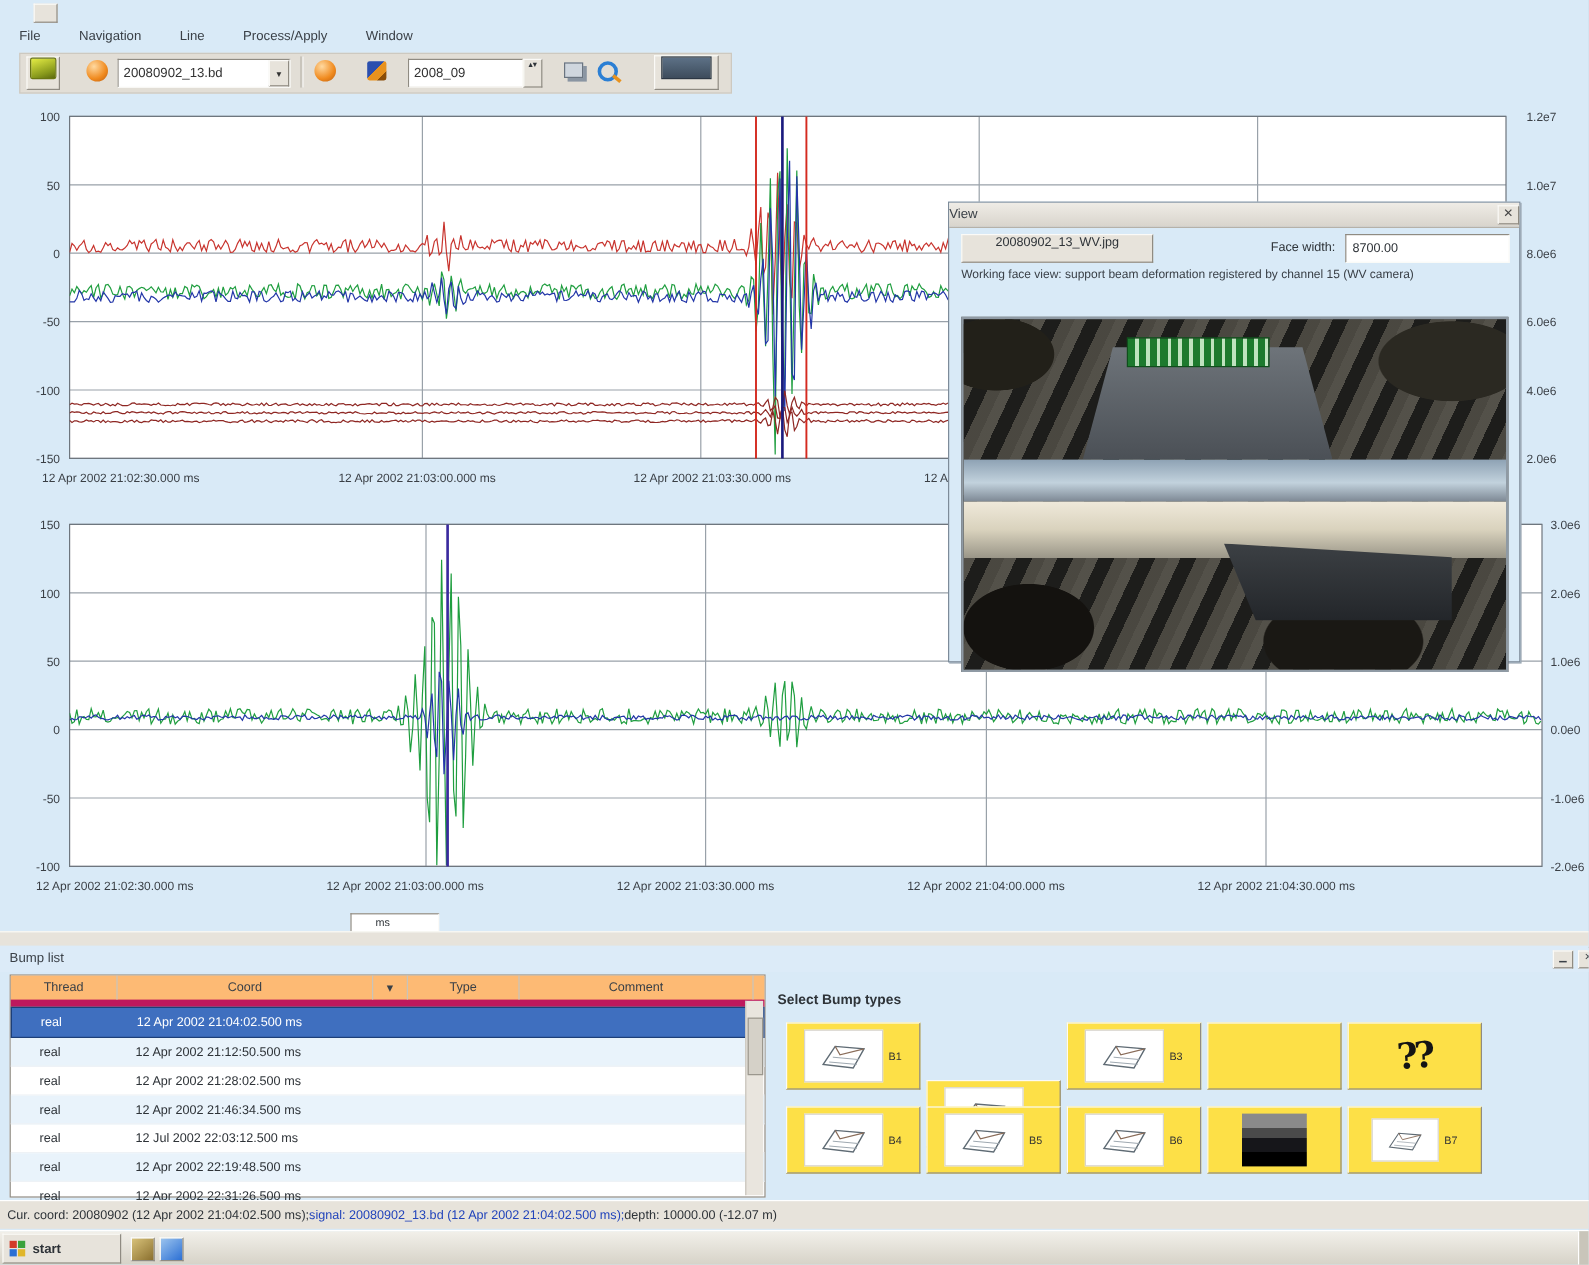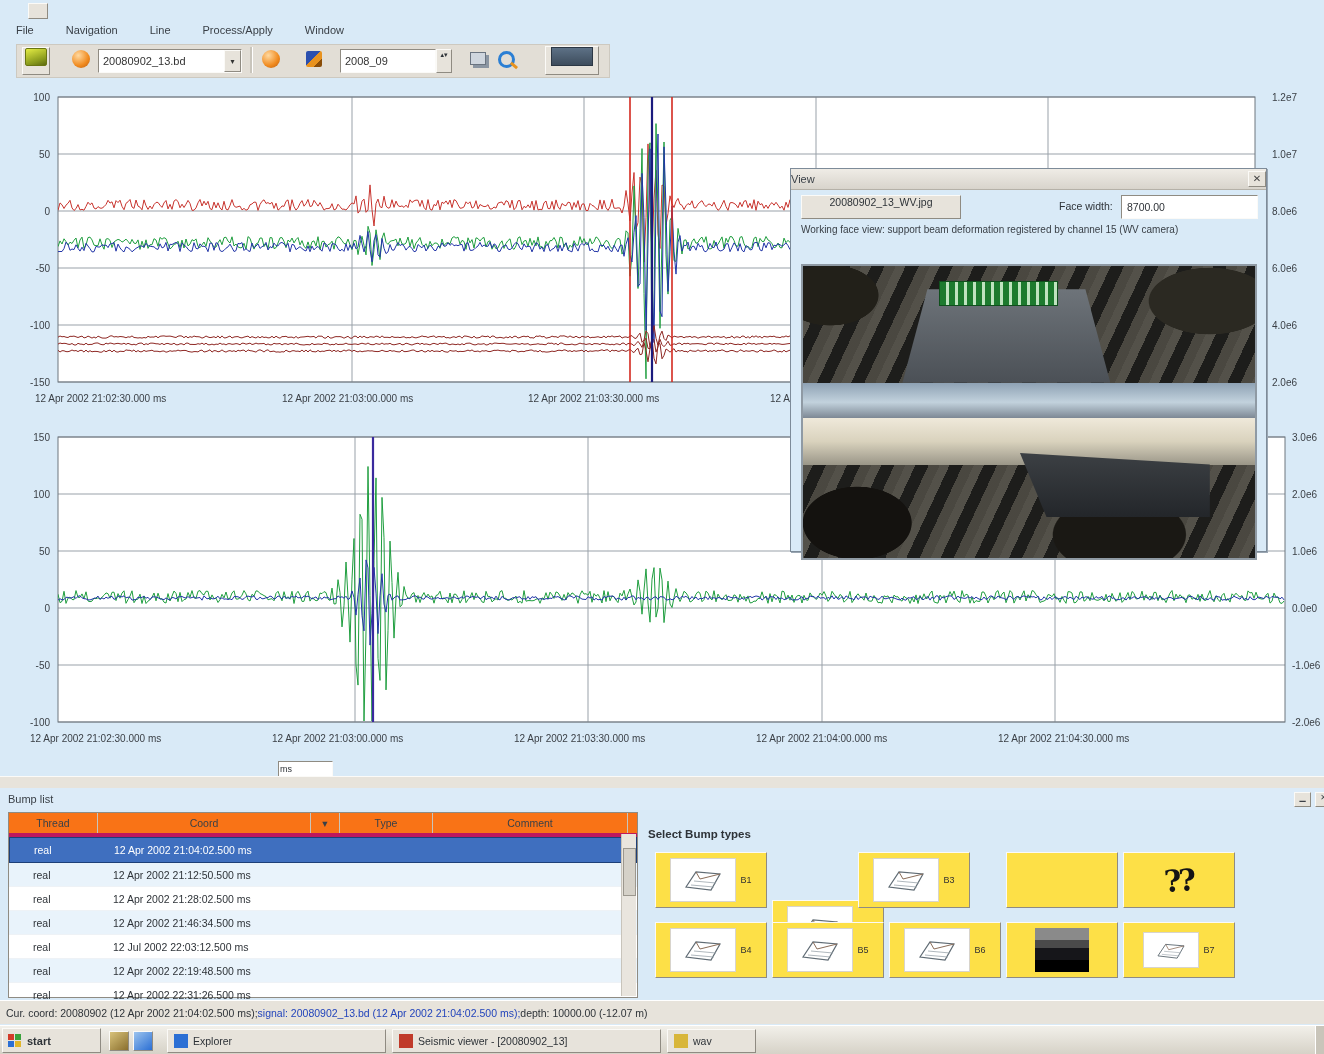--- a/index.html
+++ b/index.html
@@ -35,21 +35,21 @@
     radial-gradient(110px 60px at 90% 12%,#2b2922 0 55%,transparent 56%),
     repeating-linear-gradient(115deg,rgba(0,0,0,.5) 0 12px,rgba(98,92,80,.4) 12px 22px,rgba(142,134,118,.3) 22px 31px)}
   .photo .machine{position:absolute;left:22%;top:8%;width:46%;height:32%;background:linear-gradient(180deg,#6e747a,#4b5056);clip-path:polygon(12% 0,88% 0,100% 100%,0 100%)}
   .photo .beam-top{position:absolute;left:0;top:40%;width:100%;height:12%;background:linear-gradient(180deg,#8ea2b4,#c2d2dd 55%,#7d8894)}
   .photo .beam{position:absolute;left:0;top:52%;width:100%;height:16%;background:linear-gradient(180deg,#efe9da,#d9d2bd 50%,#9a9688)}
   .photo .wedge{position:absolute;left:48%;top:64%;width:42%;height:22%;background:linear-gradient(180deg,#3c4044,#23262a);clip-path:polygon(0 0,100% 18%,100% 100%,14% 100%)}
   .photo .ruler{position:absolute;left:30%;top:5%;width:26%;height:8%;background:repeating-linear-gradient(90deg,#1d7a2e 0 6px,#bfe3bf 6px 9px);border:1px solid #0f4f1c}
   
   .panel-head{left:0;top:788px;width:100%;height:22px;background:#dcebf8;display:flex;align-items:center;padding:0 8px;color:#3a4047}
   .table{left:8px;top:812px;width:628px;height:184px;background:#fff;border:1px solid #8f8b82}
-  .thead{display:flex;height:20px;background:#f97316;border-bottom:4px solid #be185d}
+  .thead{display:flex;height:20px;background:#fdba74;border-bottom:6px solid #be185d}
   .th{border-right:1px solid #c8c4bb;display:flex;align-items:center;justify-content:center;font-size:10.5px;color:#3a4047;overflow:hidden}
   .trow{display:flex;height:23px;align-items:center;font-size:10.5px;border-bottom:1px solid #eef2f6}
   .trow.alt{background:#e9f3fb}
   .trow.sel{background:#3f6fbf;color:#fff;border:1px solid #1d3f78;height:24px}
   .tc1{width:80px;padding-left:24px}
   .tc2{width:300px}
   .vscroll{position:absolute;right:1px;top:21px;width:14px;bottom:1px;background:#e9e5de;border-left:1px solid #c8c4bb}
   .vthumb{position:absolute;left:1px;top:14px;width:11px;height:46px;background:#d5d1c8;border:1px solid #9b978e}
   .bump-title{left:648px;top:828px;font-weight:bold;color:#2e3338;font-size:11.5px}
   .bumpbtn{width:110px;height:54px;display:flex;align-items:center;justify-content:center;gap:4px;background:#fde047;border:1px solid;border-color:#fbfaf7 #8f8b82 #8f8b82 #fbfaf7}
@@ -201,21 +201,21 @@
         <text x="1292" y="192">0.0e0</text>
         <text x="1292" y="249">-1.0e6</text>
         <text x="1292" y="306">-2.0e6</text>
         <text x="30" y="322">12 Apr 2002 21:02:30.000 ms</text>
         <text x="272" y="322">12 Apr 2002 21:03:00.000 ms</text>
         <text x="514" y="322">12 Apr 2002 21:03:30.000 ms</text>
         <text x="756" y="322">12 Apr 2002 21:04:00.000 ms</text>
         <text x="998" y="322">12 Apr 2002 21:04:30.000 ms</text>
       </g>
     </svg>
-  <div class="abs inset" style="left:278px;top:761px;width:52px;height:14px;font-size:9px;display:flex;align-items:center;padding-left:1px">
+  <div class="abs inset" style="left:292px;top:761px;width:52px;height:14px;font-size:9px;display:flex;align-items:center;padding-left:20px">
       <span>ms</span>
     </div>
 
   <div class="abs raised" style="left:0;top:776px;width:1324px;height:12px;border-left:none;border-right:none"></div>
 
   <div class="abs panel-head">
     <span>Bump list</span>
     <span style="margin-left:auto;display:flex;gap:4px">
       <span class="raised" style="width:15px;height:13px;font-size:8px;text-align:center">▁</span>
       <span class="raised" style="width:15px;height:13px;font-size:8px;text-align:center">✕</span>
@@ -280,21 +280,21 @@
       <div class="abs bumpbtn" style="left: 772px; top: 852px; margin-top: 48px;">
         <div class="card" style="width: 64px; height: 42px;">
           <svg viewBox="0 0 44 30" width="44" height="30">
             <path d="M5 22 L15 7 L39 9 L30 25 Z" fill="none" stroke="#5f6b74" stroke-width="1.2"></path>
             <path d="M15 7 L19 14 L39 9" fill="none" stroke="#8a6d5a" stroke-width="1"></path>
             <path d="M10 20 L33 22 M13 16 L35 18" fill="none" stroke="#9aa4ac" stroke-width="0.8"></path>
           </svg>
         </div>
         <span class="bump-label">B2</span>
       </div>
-      <div class="abs bumpbtn" style="left: 858px; top: 852px;">
+      <div class="abs bumpbtn" style="left: 889px; top: 852px;">
         <div class="card" style="width: 64px; height: 42px;">
           <svg viewBox="0 0 44 30" width="44" height="30">
             <path d="M5 22 L15 7 L39 9 L30 25 Z" fill="none" stroke="#5f6b74" stroke-width="1.2"></path>
             <path d="M15 7 L19 14 L39 9" fill="none" stroke="#8a6d5a" stroke-width="1"></path>
             <path d="M10 20 L33 22 M13 16 L35 18" fill="none" stroke="#9aa4ac" stroke-width="0.8"></path>
           </svg>
         </div>
         <span class="bump-label">B3</span>
       </div>
       <div class="abs bumpbtn" style="left: 1006px; top: 852px;">
@@ -382,30 +382,16 @@
       <span class="winlogo">
         <i style="left:0;top:0;background:#d23c2a"></i>
           <i style="left:7px;top:0;background:#3aa23c"></i>
           <i style="left:0;top:7px;background:#2b6fd4"></i>
           <i style="left:7px;top:7px;background:#e0b62a"></i>
       </span>
       <span>start</span>
     </div>
     <div class="raised" style="width:18px;height:18px;margin-left:8px;background:linear-gradient(140deg,#d8c27a,#8a6f2e)"></div>
     <div class="raised" style="width:18px;height:18px;margin-left:4px;background:linear-gradient(140deg,#9cc4ee,#2b6fd4)"></div>
-    <div id="taskbuttons" style="display:flex;gap:6px;margin-left:14px">
-        <div class="taskbtn raised" style="width: 205px;">
-          <span class="tico" style="background: rgb(43, 111, 212);"></span>
-          <span>Explorer</span>
-        </div>
-        <div class="taskbtn raised" style="width: 255px;">
-          <span class="tico" style="background: rgb(192, 58, 42);"></span>
-          <span>Seismic viewer - [20080902_13]</span>
-        </div>
-        <div class="taskbtn raised" style="width: 75px;">
-          <span class="tico" style="background: rgb(216, 182, 58);"></span>
-          <span>wav</span>
-        </div>
-      </div>
     <div class="edge"></div>
   </div>
 
 </div>
 
 </body></html>

